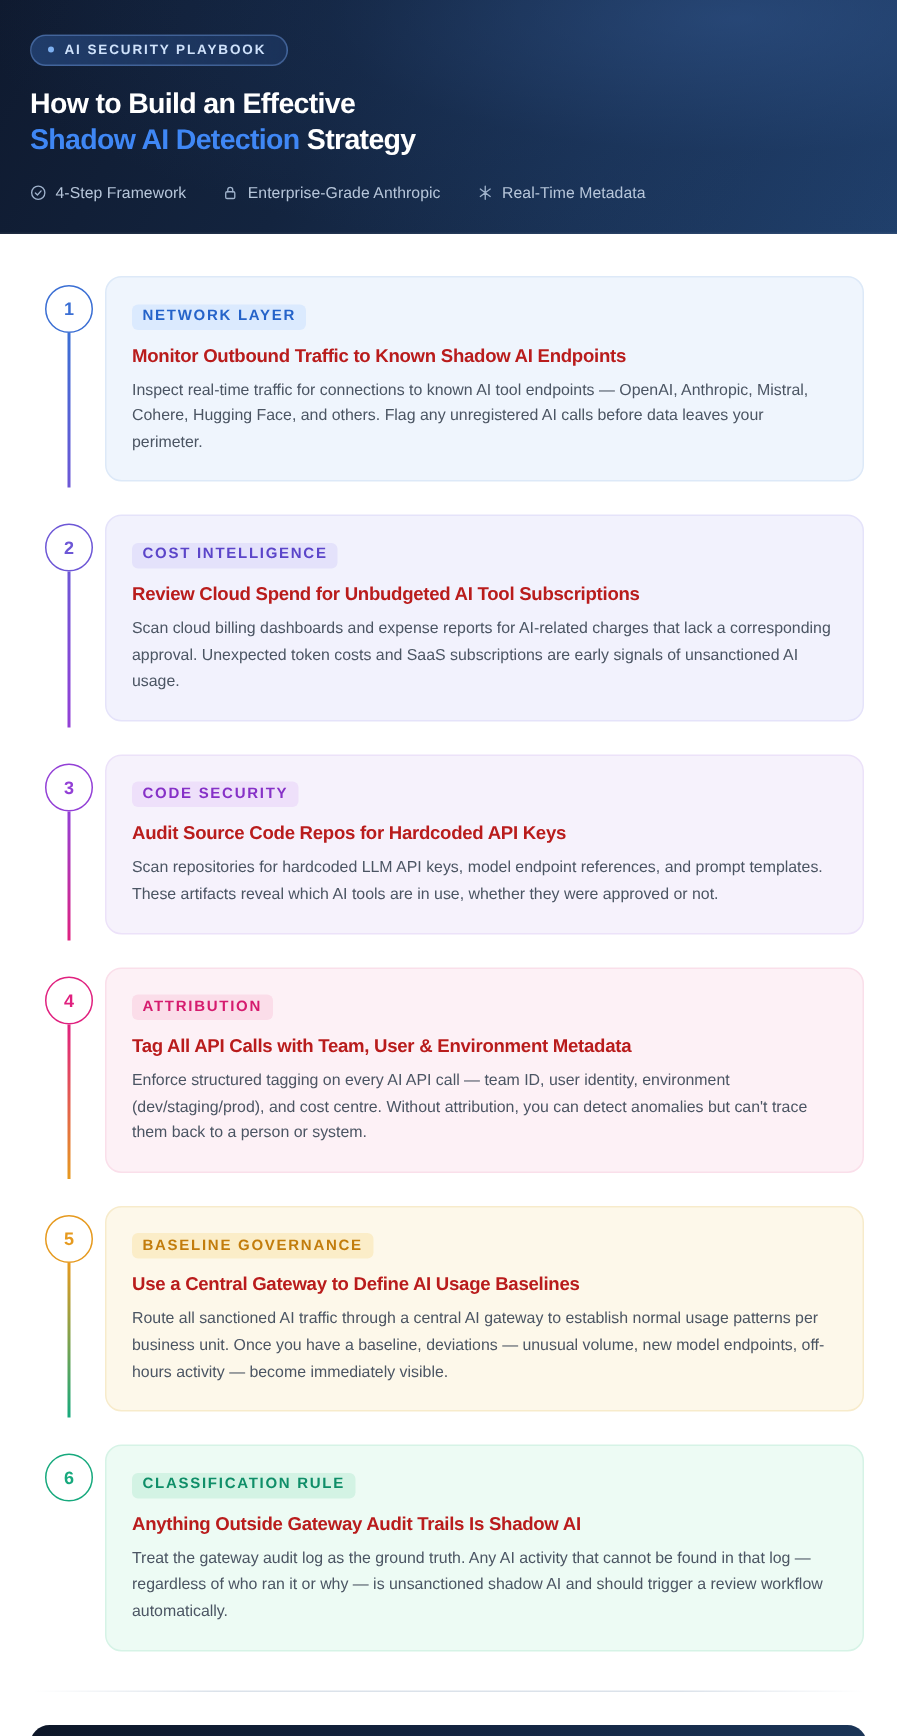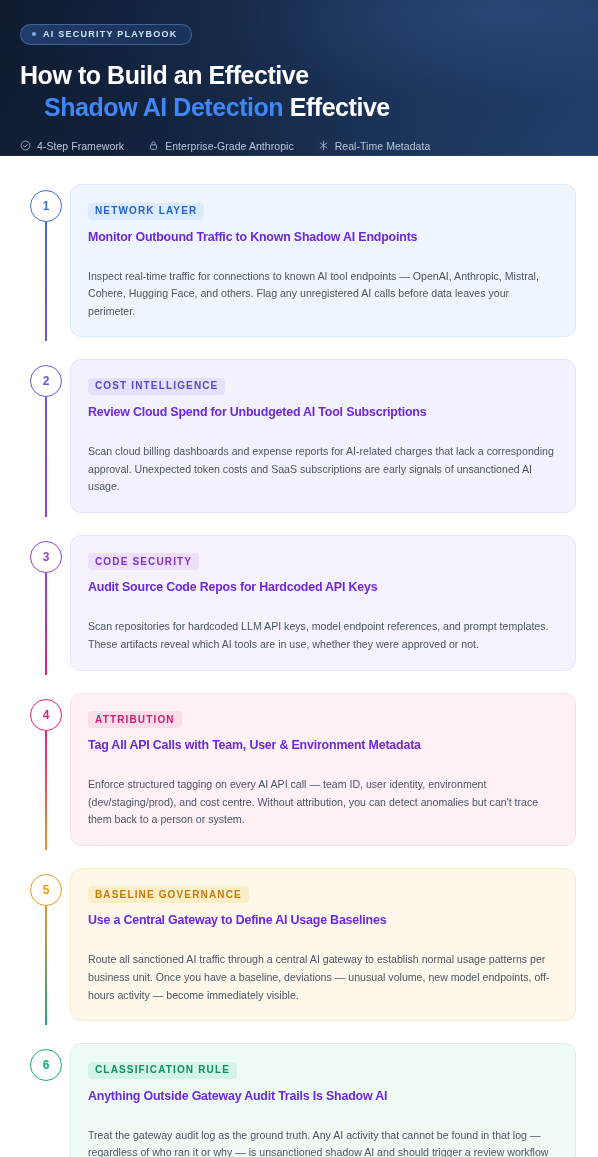--- a/index.html
+++ b/index.html
@@ -59,27 +59,27 @@
   .badge-text {
     font-size: 9px;
     font-weight: bold;
     letter-spacing: 1.25px;
     color: #cfe2fb;
     line-height: 1;
   }
 
   .hero-title {
     margin-top: 14px;
-    font-size: 25px;
+    font-size: 19px;
     line-height: 1.30;
     font-weight: bold;
     letter-spacing: -0.45px;
     color: #ffffff;
   }
-  .hero-title .accent { color: #3f87f5; margin-left: 24px; }
+  .hero-title .accent { color: #3f87f5; }
 
   .hero-meta {
     margin-top: 16px;
     display: flex;
     align-items: center;
     gap: 24px;
   }
   .meta-item {
     display: flex;
     align-items: center;
@@ -152,27 +152,27 @@
     letter-spacing: 1.15px;
     padding: 3.5px 7px;
     border-radius: 4px;
     line-height: 1;
   }
 
   .card-title {
     margin-top: 9px;
     font-size: 12.4px;
     font-weight: bold;
-    color: #6d28d9;
+    color: #b91c1c;
     letter-spacing: -0.18px;
     line-height: 1.3;
   }
 
   .card-body {
-    margin-top: 23px;
+    margin-top: 7px;
     font-size: 10.6px;
     line-height: 1.66;
     color: #4b5563;
   }
 
   
   .divider {
     margin: 26px 22px 0 22px;
     height: 1px;
     background: linear-gradient(90deg, rgba(203,213,225,0) 0%, #dbe2ea 22%, #dbe2ea 78%, rgba(203,213,225,0) 100%);
@@ -195,21 +195,21 @@
 <div class="page">
 
   <div class="hero">
     <div class="badge">
       <span class="badge-dot"></span>
       <span class="badge-text">AI SECURITY PLAYBOOK</span>
     </div>
 
     <h1 class="hero-title">
       <span>How to Build an Effective</span><br>
-      <span class="accent">Shadow AI Detection</span><span> Effective</span>
+      <span class="accent">Shadow AI Detection</span><span> Strategy</span>
     </h1>
 
     <div class="hero-meta">
       <div class="meta-item">
         <span class="meta-icon">
           <svg viewBox="0 0 16 16" fill="none" stroke="#9fb2cb" stroke-width="1.3">
             <circle cx="8" cy="8" r="6.4"></circle>
               <path d="M5.2 8.2l2 2 3.6-4" stroke-linecap="round" stroke-linejoin="round"></path>
           </svg>
         </span>

